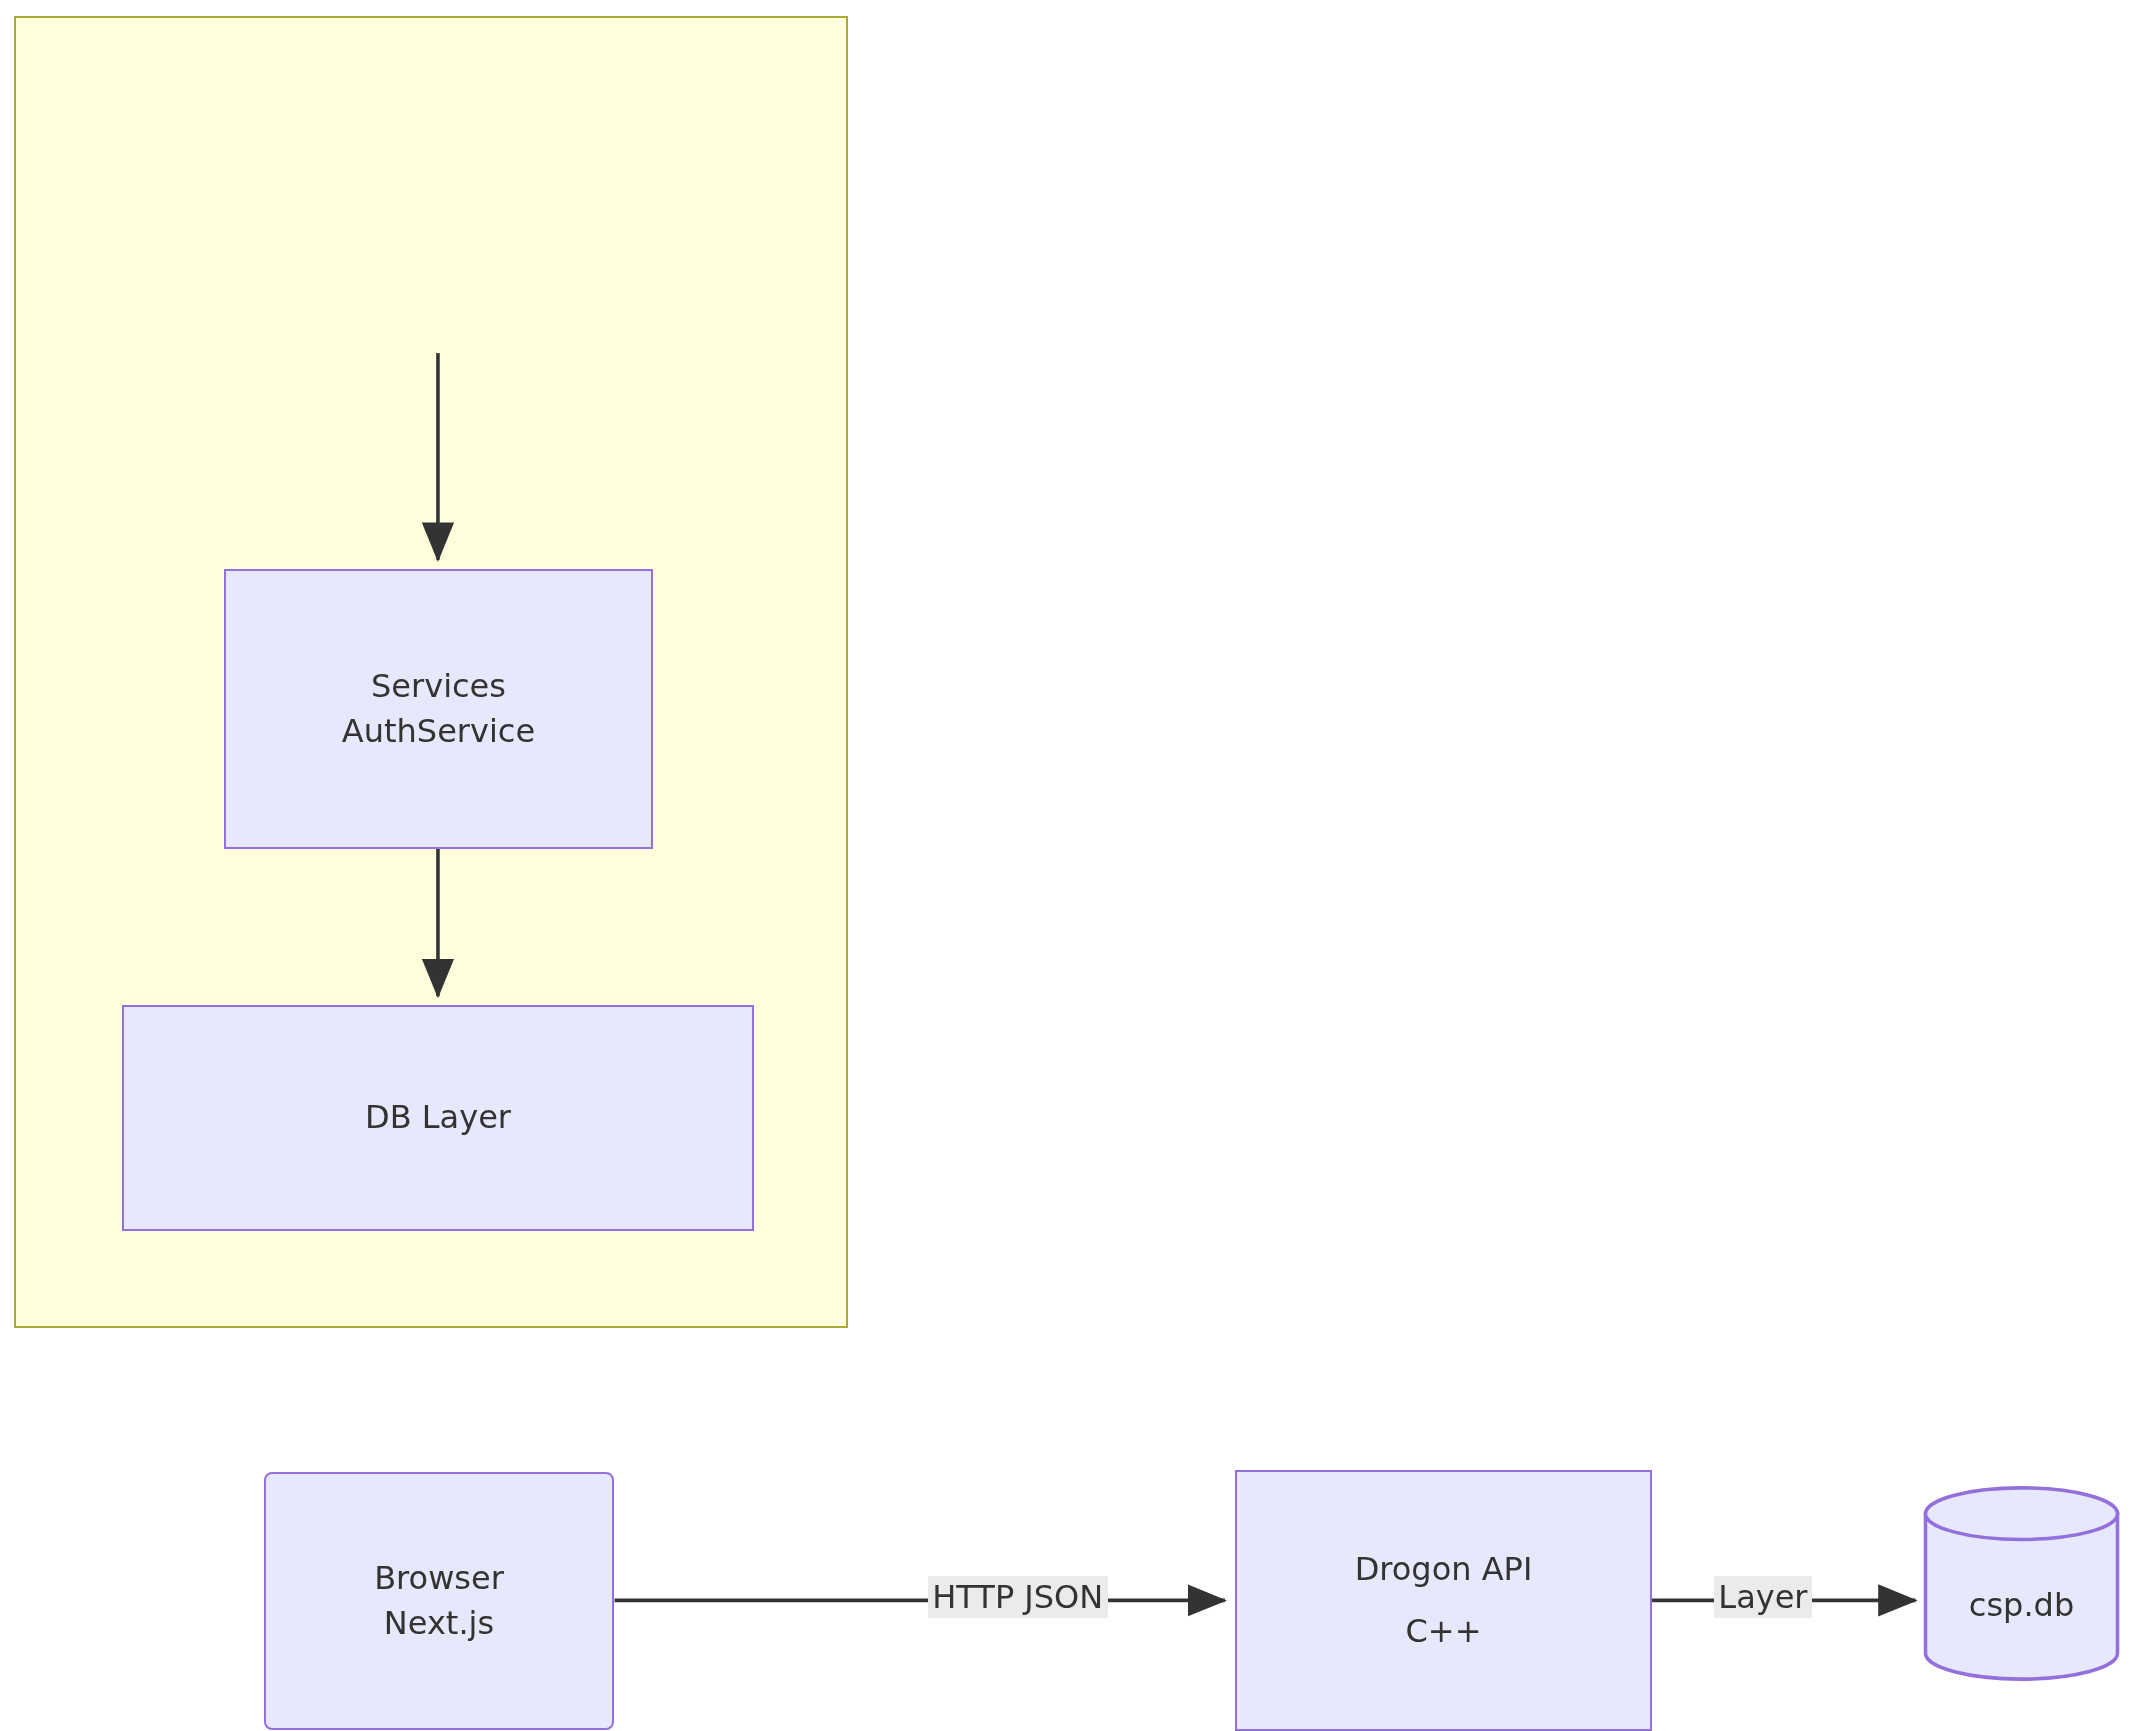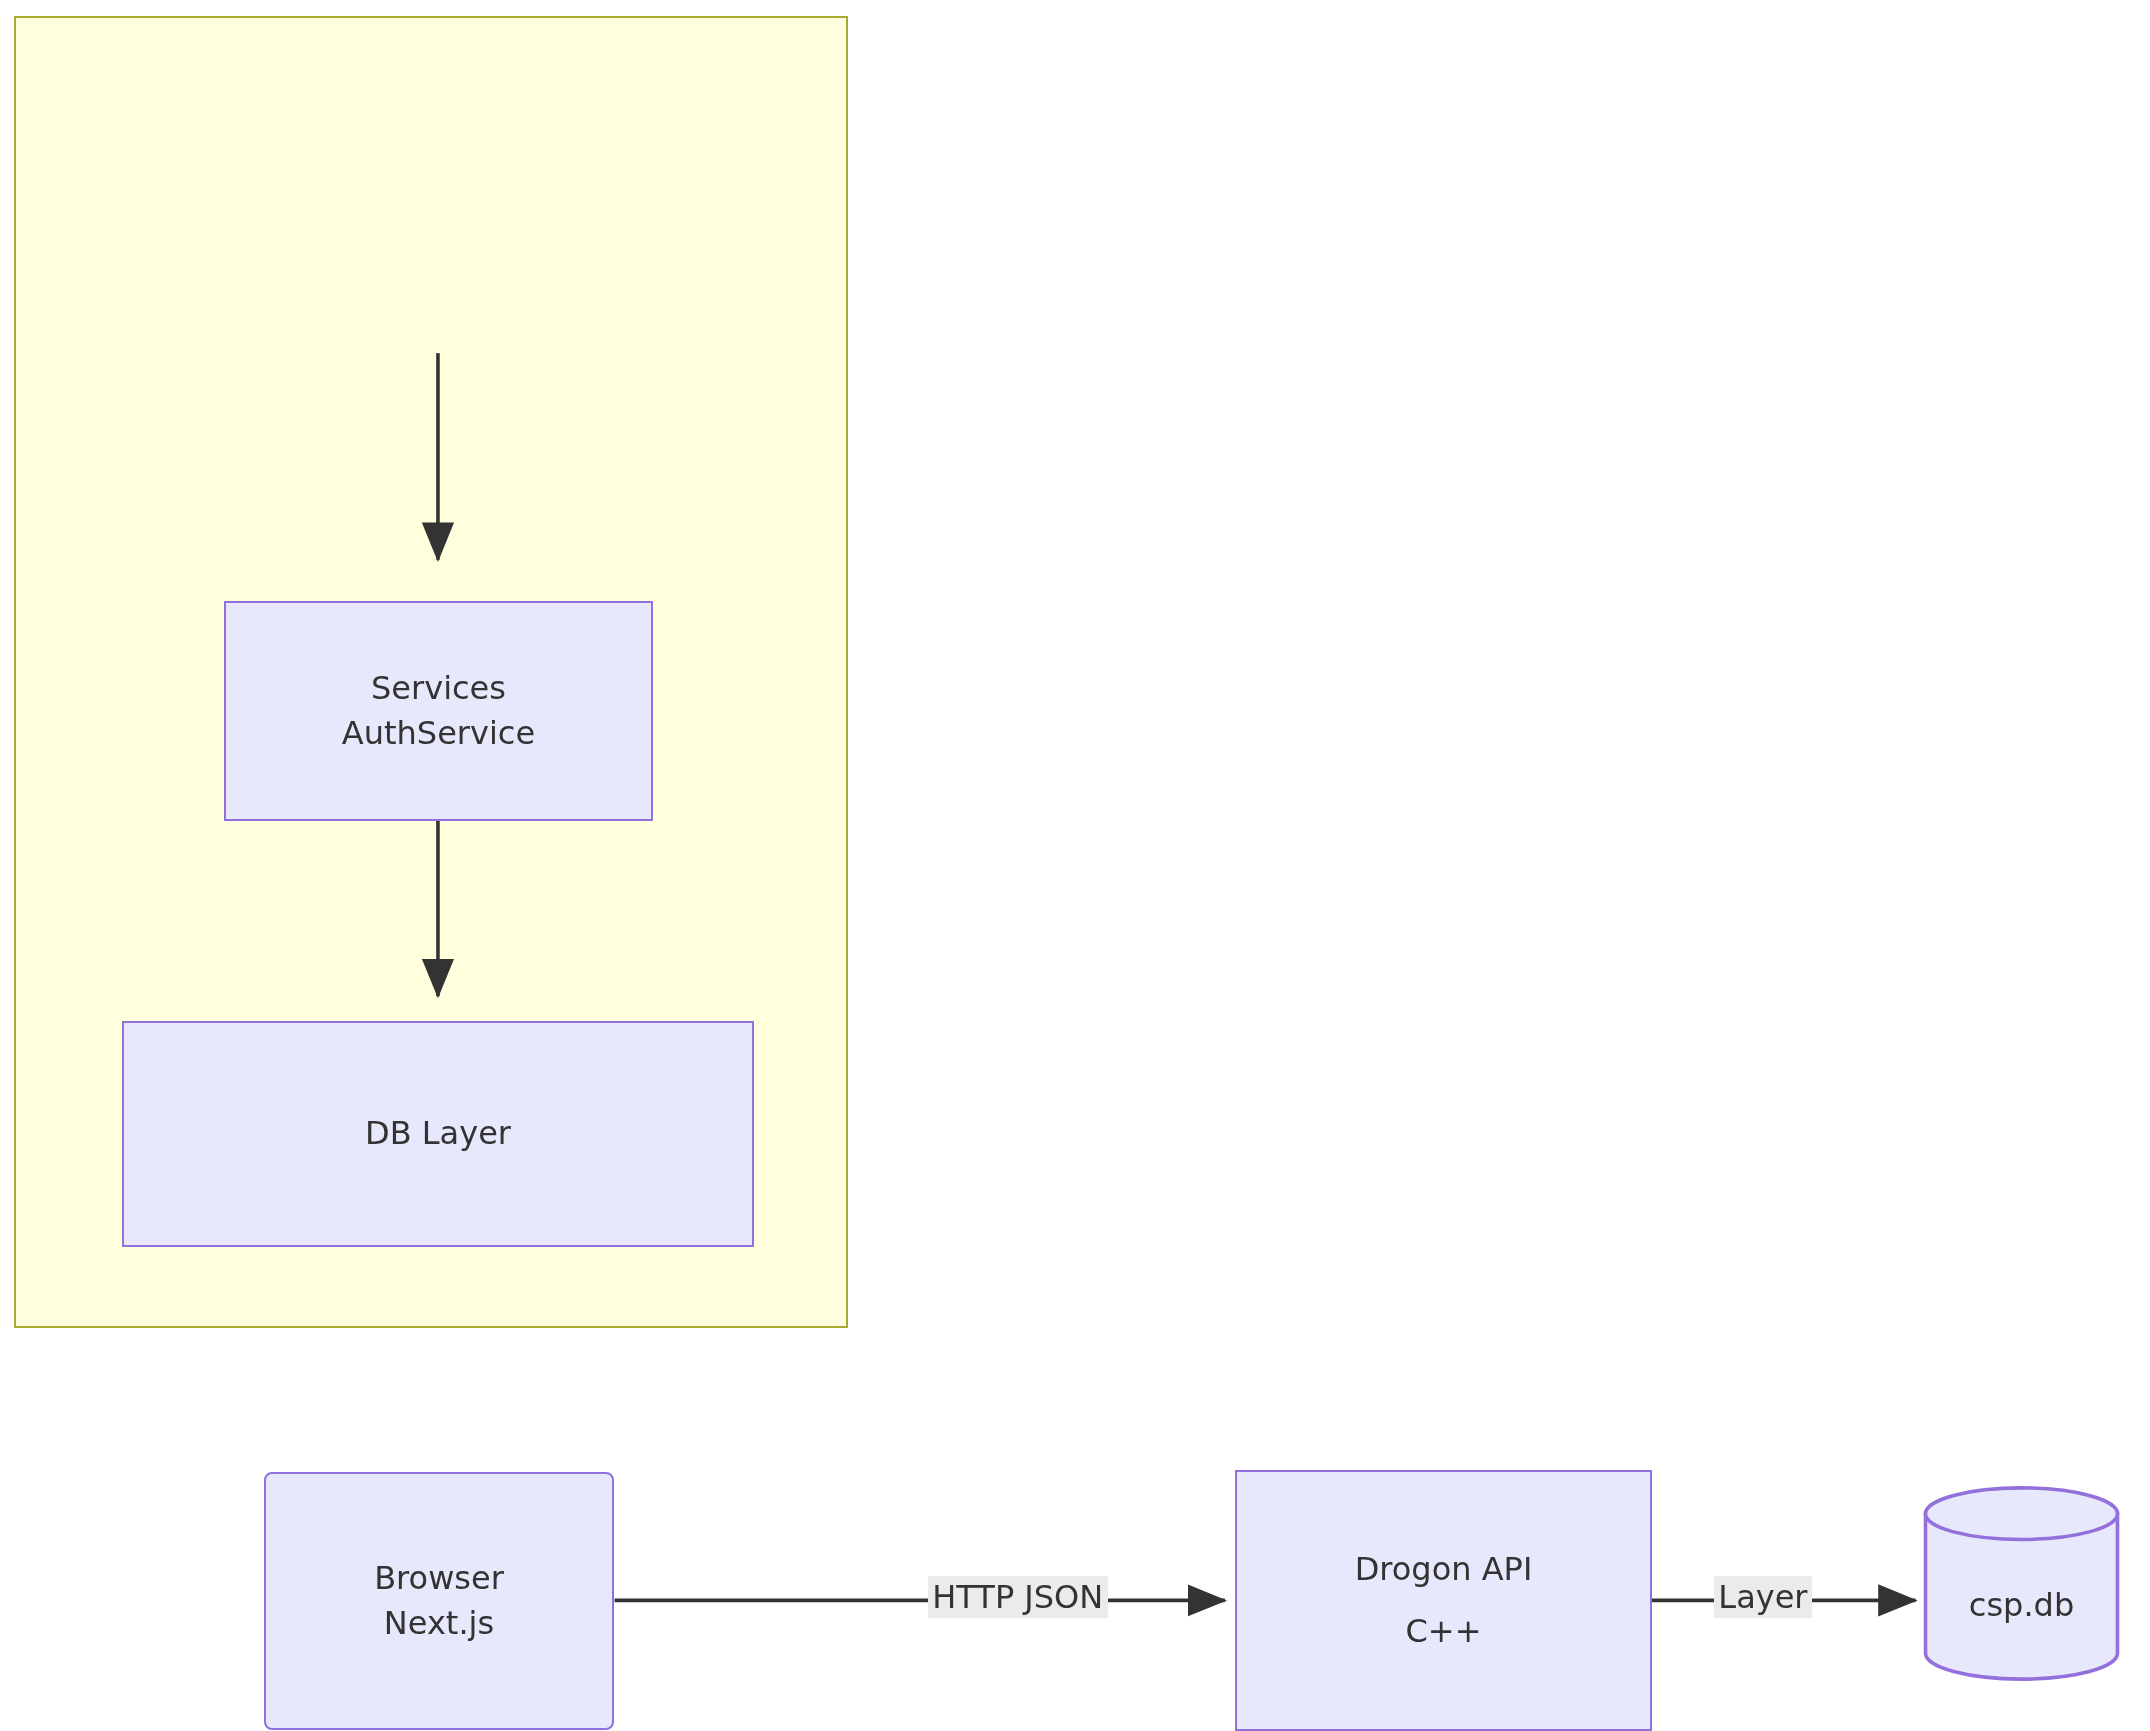--- a/index.html
+++ b/index.html
@@ -49,26 +49,26 @@
     <g>
       <path d="M856,2230 L1706,2230" stroke="#333333" stroke-width="5" fill="none" marker-end="url(#arrowhead)"></path>
     </g>
 
     <g>
       <path d="M2301,2230 L2668,2230" stroke="#333333" stroke-width="5" fill="none" marker-end="url(#arrowhead)"></path>
     </g>
   </svg>
 
 
-  <div class="node" style="left:224px;top:569px;width:429px;height:220px;margin-top:32px;">
+  <div class="node" style="left:224px;top:569px;width:429px;height:280px;">
     <span class="ln">Services</span>
     <span class="ln">AuthService</span>
   </div>
 
-  <div class="node" style="left:122px;top:1005px;width:632px;height:226px;margin-top:16px;">
+  <div class="node" style="left:122px;top:1005px;width:632px;height:226px;">
     <span class="ln">DB Layer</span>
   </div>
 
   <div class="node" style="left:264px;top:1472px;width:350px;height:258px;border-radius:8px;">
     <span class="ln">Browser</span>
     <span class="ln">Next.js</span>
   </div>
 
   <div class="node" style="left:1235px;top:1470px;width:417px;height:261px;gap:16px;">
     <span class="ln">Drogon API</span>

